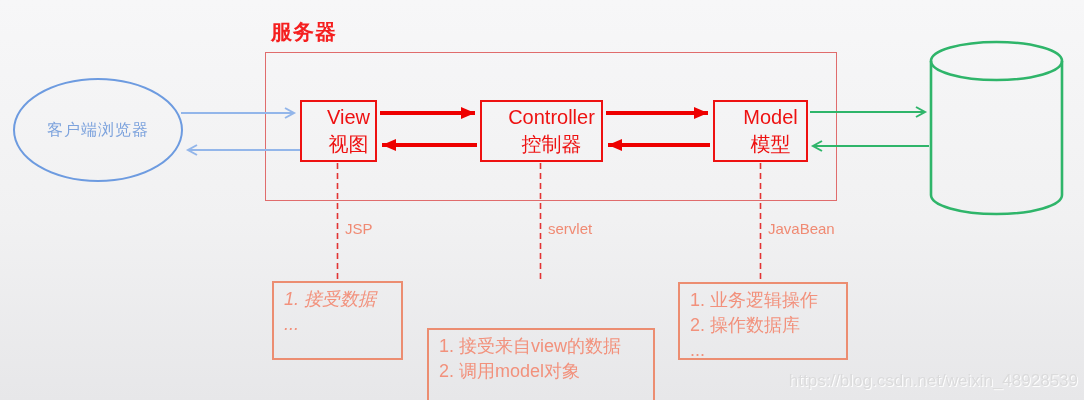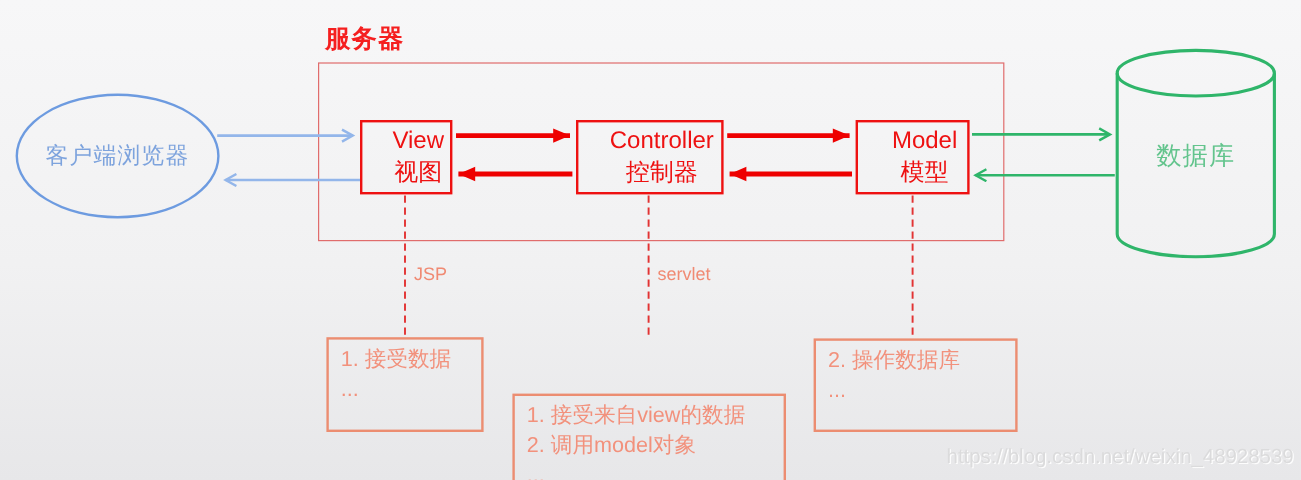--- a/index.html
+++ b/index.html
@@ -13,21 +13,21 @@
     overflow:hidden;
     background:linear-gradient(180deg,#f7f7f8 0%,#f1f1f2 55%,#e7e7e9 100%);
   }
   .abs{position:absolute;box-sizing:border-box;}
 
   
   .client-ellipse{
     left:13px;top:78px;width:170px;height:104px;
     border:2px solid #6d9be0;border-radius:50%;
     display:flex;align-items:center;justify-content:center;
-    color:#7da3dd;font-size:19px;letter-spacing:1px;
+    color:#7da3dd;font-size:16px;letter-spacing:1px;
   }
 
   
   .server-box{
     left:265px;top:52px;width:572px;height:149px;
     border:1px solid #e06c6c;
   }
   .server-label{
     left:271px;top:18px;
     color:#f51f1f;font-size:21px;letter-spacing:1px;font-weight:bold;
@@ -58,21 +58,21 @@
   .tech-jsp{left:345px;top:220px;}
   .tech-servlet{left:548px;top:220px;}
   .tech-javabean{left:768px;top:220px;}
 
   
   .note-box{
     border:2px solid #ec8d71;
     color:#f2917c;font-size:18px;line-height:25px;
     padding:4px 10px;
   }
-  .note-jsp{left:272px;top:281px;width:131px;height:79px;}
+  .note-jsp{left:272px;top:281px;width:131px;height:79px;font-style:italic;}
   .note-servlet{left:427px;top:280px;width:228px;height:108px;margin-top:48px;}
   .note-javabean{left:678px;top:282px;width:170px;height:78px;}
 
   
   .watermark{
     right:6px;top:371px;
     color:#dbdbdc;font-size:17px;
     text-shadow:1px 1px 0 rgba(255,255,255,0.9);
   }
 
@@ -102,35 +102,36 @@
     <span>Model</span>
     <span>模型</span>
   </div>
 
   <div class="abs db-wrap">
     <svg width="137" height="180" viewBox="0 0 137 180">
       <path d="M 3 23 L 3 157 A 65.5 19 0 0 0 134 157 L 134 23" fill="none" stroke="#2fb56a" stroke-width="2.6"></path>
       <ellipse cx="68.5" cy="23" rx="65.5" ry="19" fill="none" stroke="#2fb56a" stroke-width="2.6"></ellipse>
     </svg>
   </div>
-  <div class="abs db-label">数据库</div>
 
   <div class="abs tech-label tech-jsp">JSP</div>
   <div class="abs tech-label tech-servlet">servlet</div>
+  <div class="abs tech-label tech-javabean">JavaBean</div>
 
   <div class="abs note-box note-jsp">
     <div>1. 接受数据</div>
     <div>...</div>
   </div>
   <div class="abs note-box note-servlet">
     <div>1. 接受来自view的数据</div>
     <div>2. 调用model对象</div>
     <div>...</div>
   </div>
   <div class="abs note-box note-javabean">
+    <div>1. 业务逻辑操作</div>
     <div>2. 操作数据库</div>
     <div>...</div>
   </div>
 
   <div class="abs watermark">https://blog.csdn.net/weixin_48928539</div>
 
   <svg class="abs connectors" width="1084" height="400" viewBox="0 0 1084 400">
     <defs>
       <marker id="redHead" markerUnits="userSpaceOnUse" markerWidth="16" markerHeight="14" refX="15" refY="7" orient="auto">
         <path d="M1,1 L15,7 L1,13 Z" fill="#ee0000"></path>

